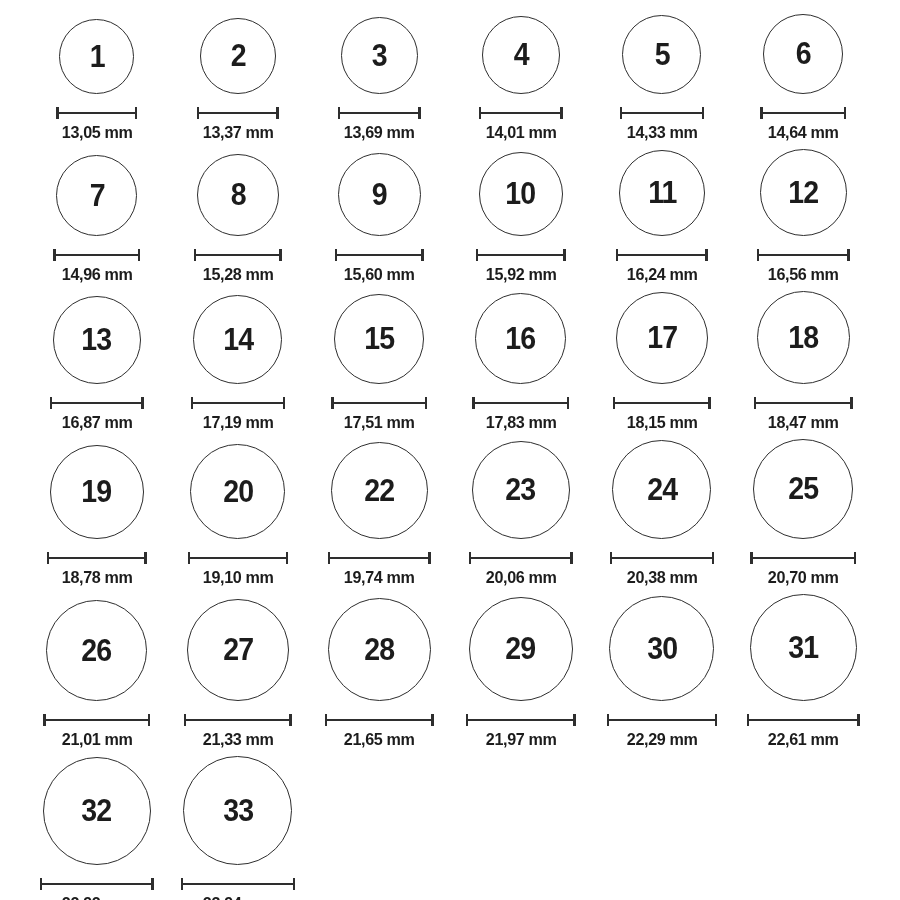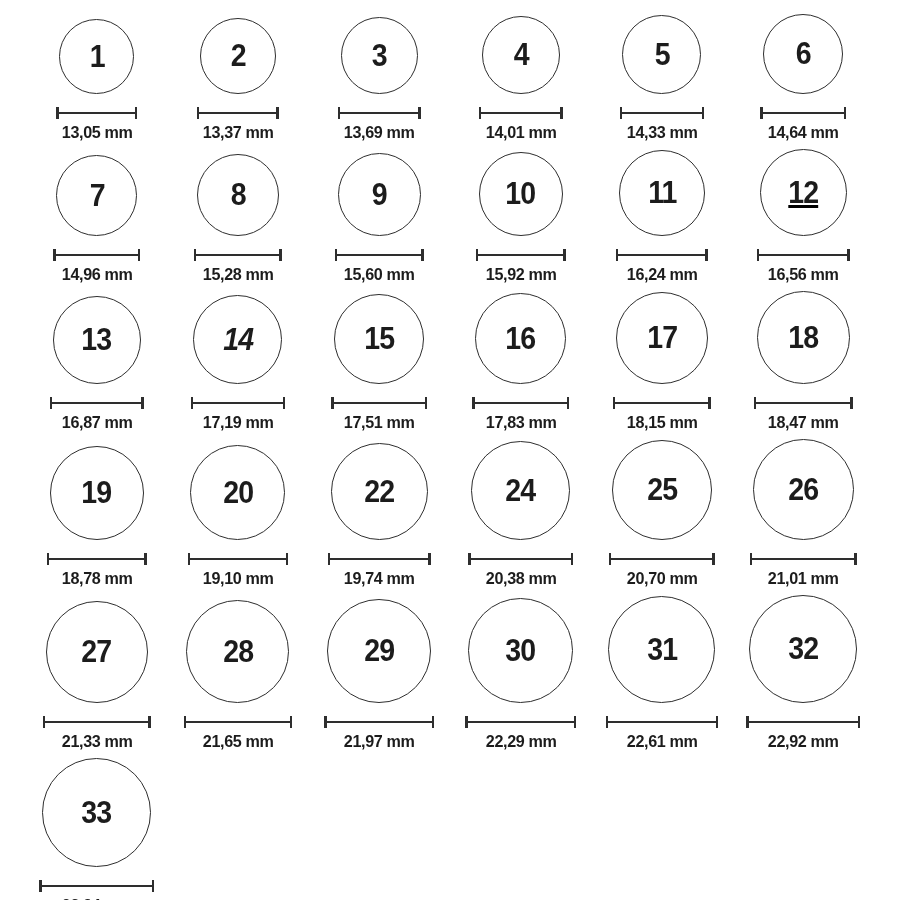--- a/index.html
+++ b/index.html
@@ -193,21 +193,21 @@
     </div>
     <div class="measure">
       <span class="tick"></span>
       <span class="bar" style="width: 87px;"></span>
       <span class="tick"></span>
     </div>
     <div class="label">16,24 mm</div>
   </div>
 
   <div class="ring-item">
-    <div class="circle" style="width: 87px; height: 87px; text-decoration: underline;">
+    <div class="circle" style="width: 87px; height: 87px;">
       <span class="num">12</span>
     </div>
     <div class="measure">
       <span class="tick"></span>
       <span class="bar" style="width: 88px;"></span>
       <span class="tick"></span>
     </div>
     <div class="label">16,56 mm</div>
   </div>
 
@@ -217,21 +217,21 @@
     </div>
     <div class="measure">
       <span class="tick"></span>
       <span class="bar" style="width: 89px;"></span>
       <span class="tick"></span>
     </div>
     <div class="label">16,87 mm</div>
   </div>
 
   <div class="ring-item">
-    <div class="circle" style="width: 89px; height: 89px; font-style: italic;">
+    <div class="circle" style="width: 89px; height: 89px;">
       <span class="num">14</span>
     </div>
     <div class="measure">
       <span class="tick"></span>
       <span class="bar" style="width: 90px;"></span>
       <span class="tick"></span>
     </div>
     <div class="label">17,19 mm</div>
   </div>
 
@@ -313,20 +313,31 @@
       <span class="num">22</span>
     </div>
     <div class="measure">
       <span class="tick"></span>
       <span class="bar" style="width: 98px;"></span>
       <span class="tick"></span>
     </div>
     <div class="label">19,74 mm</div>
   </div>
 
+  <div class="ring-item">
+    <div class="circle" style="width: 98px; height: 98px;">
+      <span class="num">23</span>
+    </div>
+    <div class="measure">
+      <span class="tick"></span>
+      <span class="bar" style="width: 99px;"></span>
+      <span class="tick"></span>
+    </div>
+    <div class="label">20,06 mm</div>
+  </div>
 
   <div class="ring-item">
     <div class="circle" style="width: 99px; height: 99px;">
       <span class="num">24</span>
     </div>
     <div class="measure">
       <span class="tick"></span>
       <span class="bar" style="width: 100px;"></span>
       <span class="tick"></span>
     </div>

